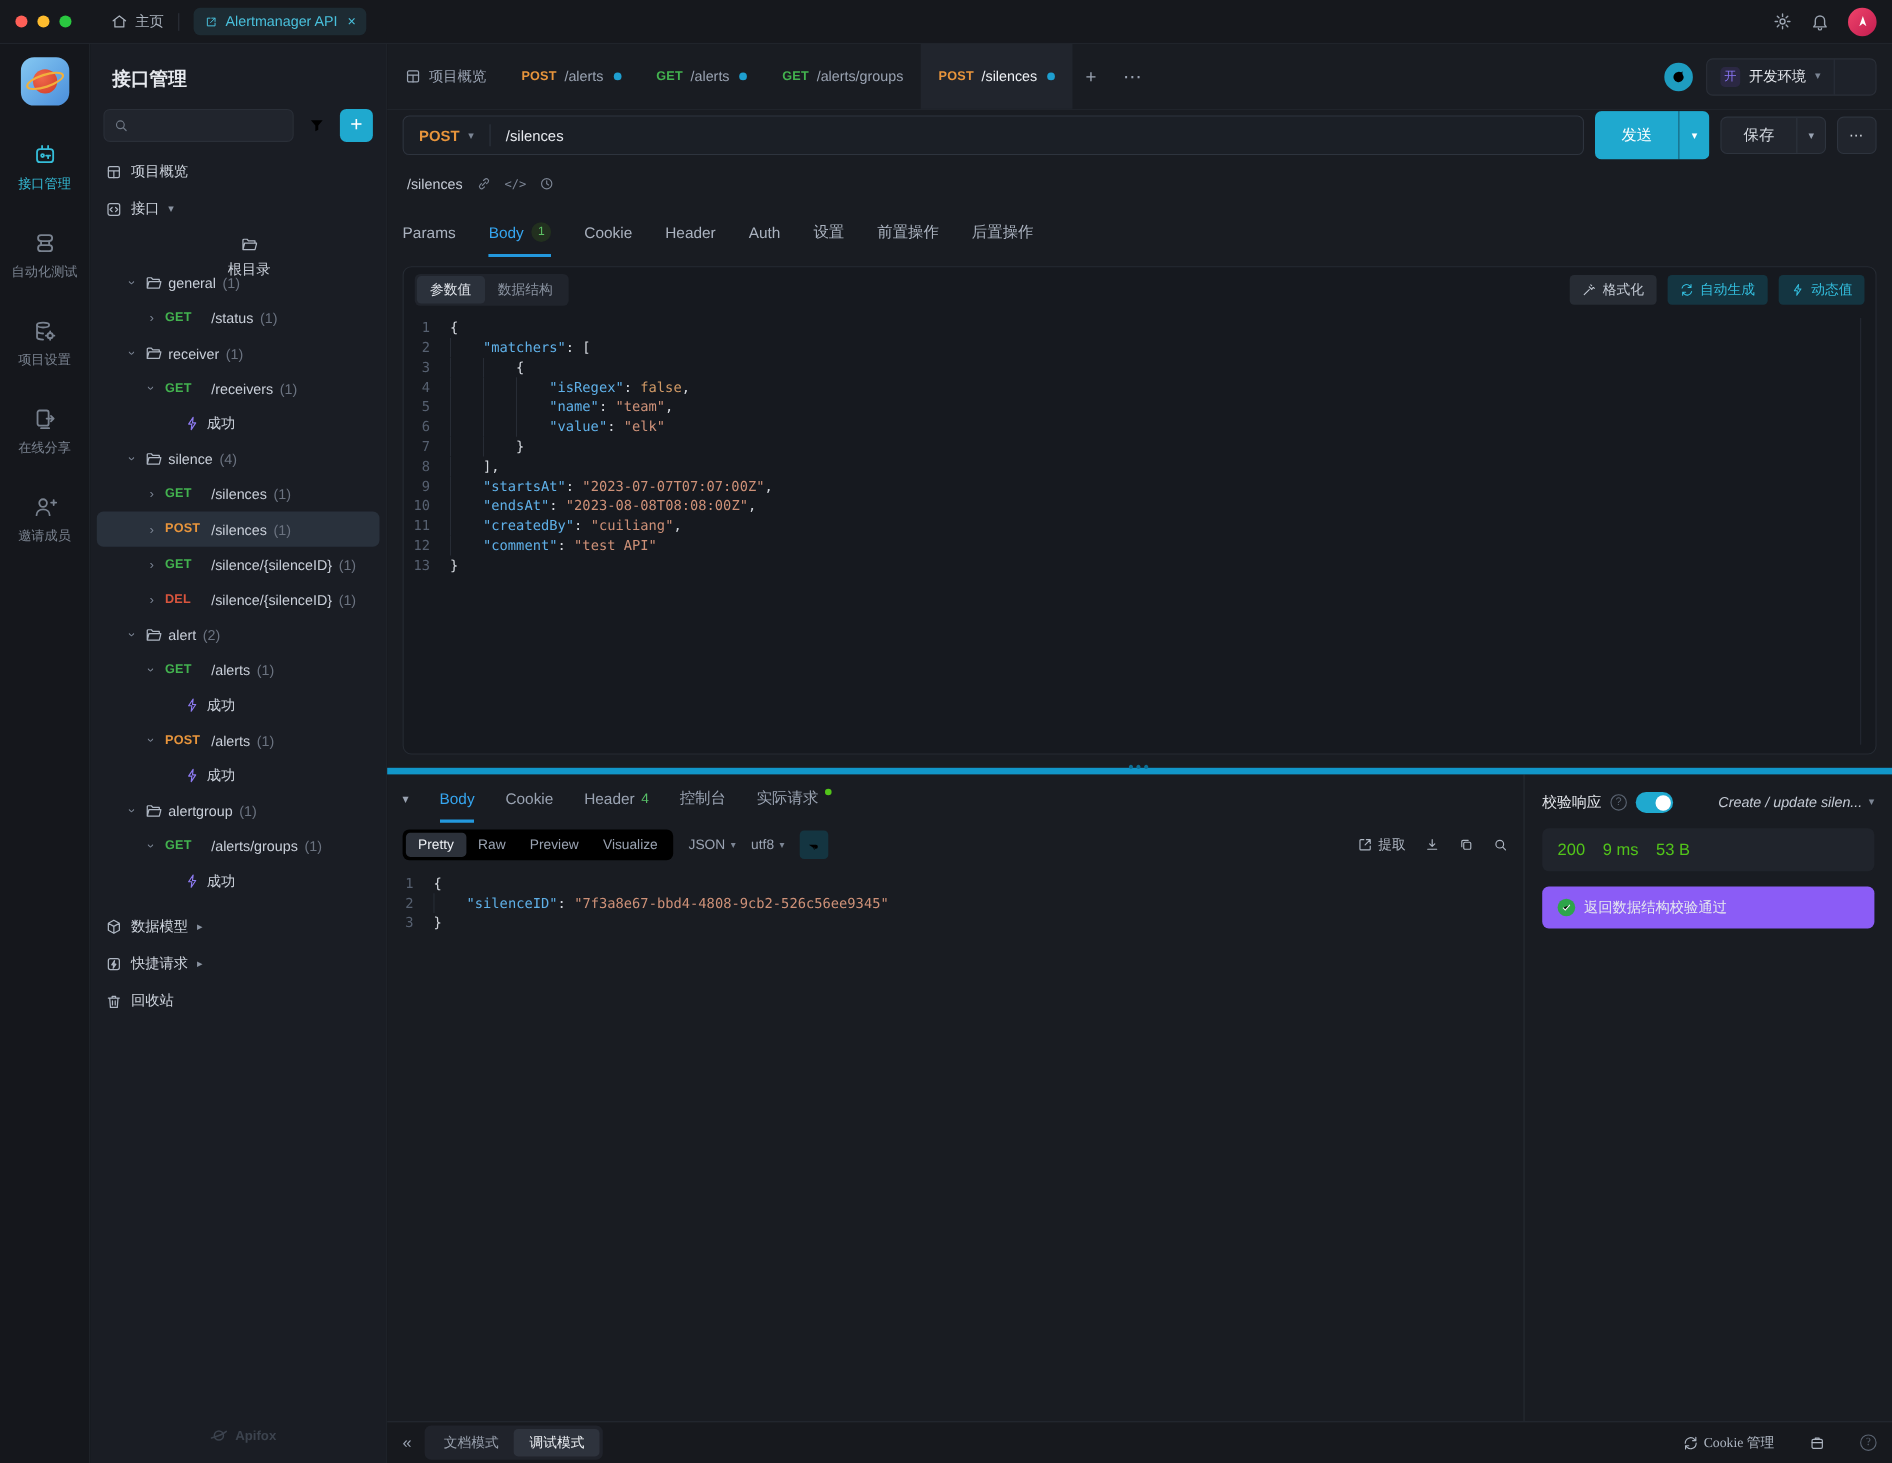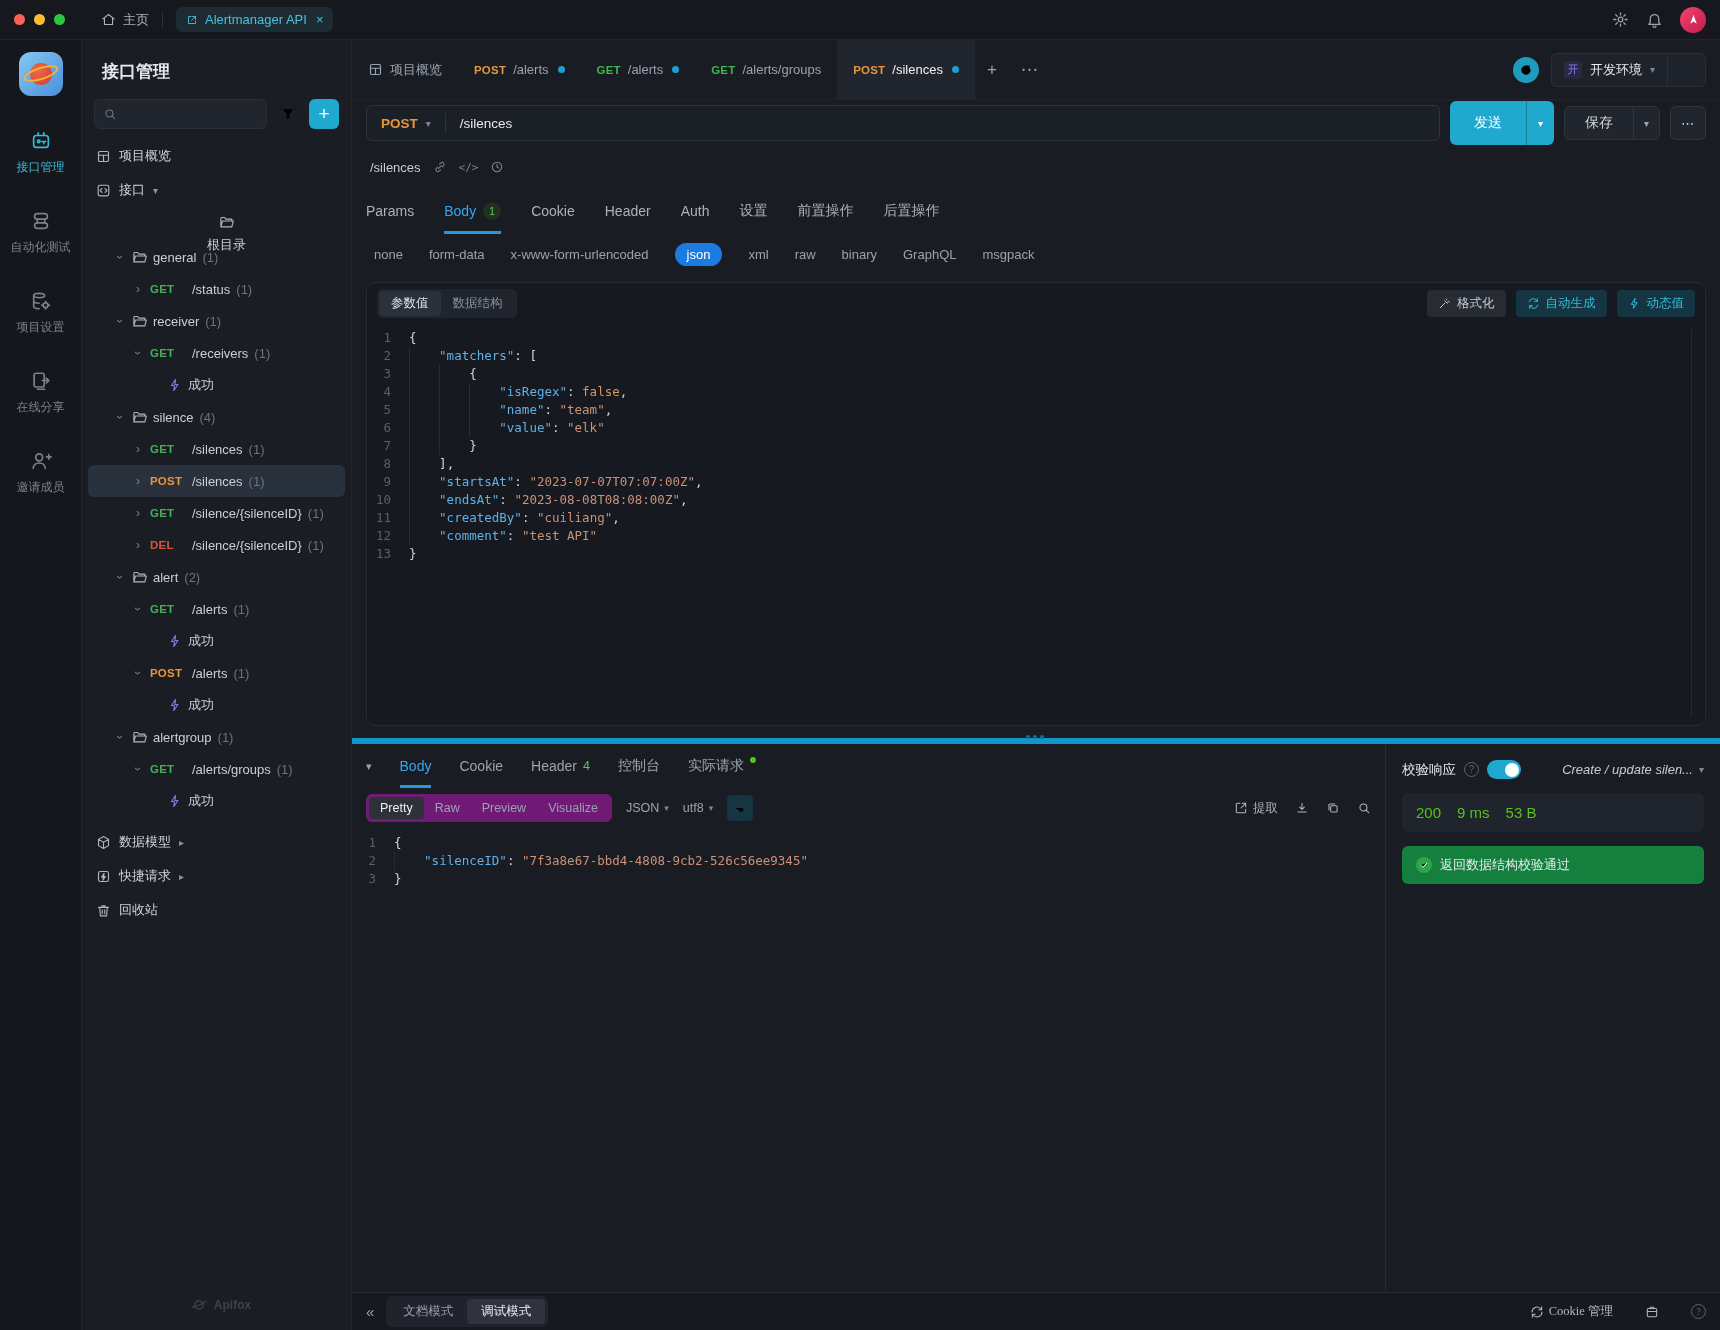--- a/index.html
+++ b/index.html
@@ -152,42 +152,42 @@
 
   .response { flex:1; display:flex; min-height:0; }
   .resp-left { width:1034px; flex:none; display:flex; flex-direction:column; border-right:1px solid #262b33; }
   .resp-tabs { height:44px; flex:none; display:flex; align-items:stretch; gap:28px; padding:0 14px; }
   .resp-collapse { display:flex; align-items:center; color:#9aa3b2; cursor:pointer; font-size:11px; }
   .resp-tab { display:flex; align-items:center; gap:6px; color:#9aa3b2; font-size:14px; cursor:pointer; position:relative;}
   .resp-tab.active { color:#36a6f0; box-shadow:inset 0 -3px 0 #2398dd; }
   .resp-tab .g { color:#58c169; font-size:12.5px; }
   .resp-tab .gdot { width:6px; height:6px; border-radius:50%; background:#52c41a; align-self:flex-start; margin-top:13px;}
   .viewrow { height:40px; flex:none; display:flex; align-items:center; padding:0 14px; gap:14px; }
-  .view-pills { background:#701a75; border-radius:6px; padding:3px; display:flex;justify-content:center; }
+  .view-pills { background:#000000; border-radius:6px; padding:3px; display:flex;justify-content:center; }
   .view-pill { padding:4px 11px; border-radius:4px; color:#9aa3b2; font-size:12.5px; cursor:pointer; }
   .view-pill.active { background:#2c313a; color:#eef1f5; }
   .sel { display:flex; align-items:center; gap:5px; color:#9aa3b2; font-size:12.5px; cursor:pointer; }
   .sel .env-chev{font-size:9px;}
   .wrap-btn { width:26px; height:26px; border-radius:4px; background:#143541; color:#33bede;
     display:flex; align-items:center; justify-content:center; cursor:pointer; }
   .view-actions { margin-left:auto; display:flex; align-items:center; gap:17px; color:#aeb6c2; }
   .act { display:flex; align-items:center; gap:5px; cursor:pointer; font-size:12.5px; }
 
   .resp-panel { flex:1; padding:16px 16px 0 16px; }
   .vp-head { display:flex; align-items:center; gap:8px; }
   .vp-title { font-size:13.5px; color:#e6e9ee; }
   .q-ic { width:15px; height:15px; border-radius:50%; border:1px solid #5b6472; color:#5b6472; font-size:10px;
     display:flex; align-items:center; justify-content:center; }
   .toggle { width:34px; height:19px; border-radius:10px; background:#1fa9cf; position:relative; cursor:pointer; }
   .toggle::after { content:""; position:absolute; right:2.5px; top:2.5px; width:14px; height:14px; border-radius:50%;
     background:#fff; }
   .vp-dd { margin-left:auto; display:flex; align-items:center; gap:6px; color:#c6ccd6; font-size:13px; cursor:pointer;font-style:italic;}
   .vp-card { margin-top:14px; background:#20242c; border-radius:6px; padding:11px 14px; display:flex; gap:16px;
     color:#52c41a; font-size:15px; }
-  .vp-check { margin-top:14px; background:#15803d; border-radius:6px; padding:10px 14px; display:flex;
+  .vp-check { margin-top:14px; background:#8b5cf6; border-radius:6px; padding:10px 14px; display:flex;
     align-items:center; gap:8px; font-size:13px; color:#e6e9ee; }
   .ok-ic { width:16px; height:16px; border-radius:50%; background:#2ea54a; color:#fff; display:flex;
     align-items:center; justify-content:center; }
   .ok-ic svg{stroke:#fff; stroke-width:2.4;}
 
   .bottombar { height:38px; flex:none; border-top:1px solid #262b33; background:#17191e; display:flex;
     align-items:center; padding:0 14px; gap:12px; }
   .bb-collapse { color:#9aa3b2; font-size:15px; cursor:pointer; }
   .bb-pills { background:#20232b; border-radius:6px; padding:3px; display:flex; }
   .bb-pill { padding:4px 14px; border-radius:4px; color:#98a0ad; font-size:12.5px; cursor:pointer; }
@@ -633,31 +633,20 @@
       </div>
       <div class="req-tab">
         <span>设置</span>
       </div>
       <div class="req-tab">
         <span>前置操作</span>
       </div>
       <div class="req-tab">
         <span>后置操作</span>
       </div>
-    </div>
-  <div class="bodytypes" id="body-types">
-      <span class="bt">none</span>
-      <span class="bt">form-data</span>
-      <span class="bt">x-www-form-urlencoded</span>
-      <span class="bt active">json</span>
-      <span class="bt">xml</span>
-      <span class="bt">raw</span>
-      <span class="bt">binary</span>
-      <span class="bt">GraphQL</span>
-      <span class="bt">msgpack</span>
     </div>
 
   <div class="editor">
     <div class="ed-toolbar">
       <div class="ed-tabs" id="ed-tabs">
           <span class="ed-tab active">参数值</span>
           <span class="ed-tab">数据结构</span>
         </div>
       <div class="ed-actions" id="ed-actions">
           <span class="chip">

